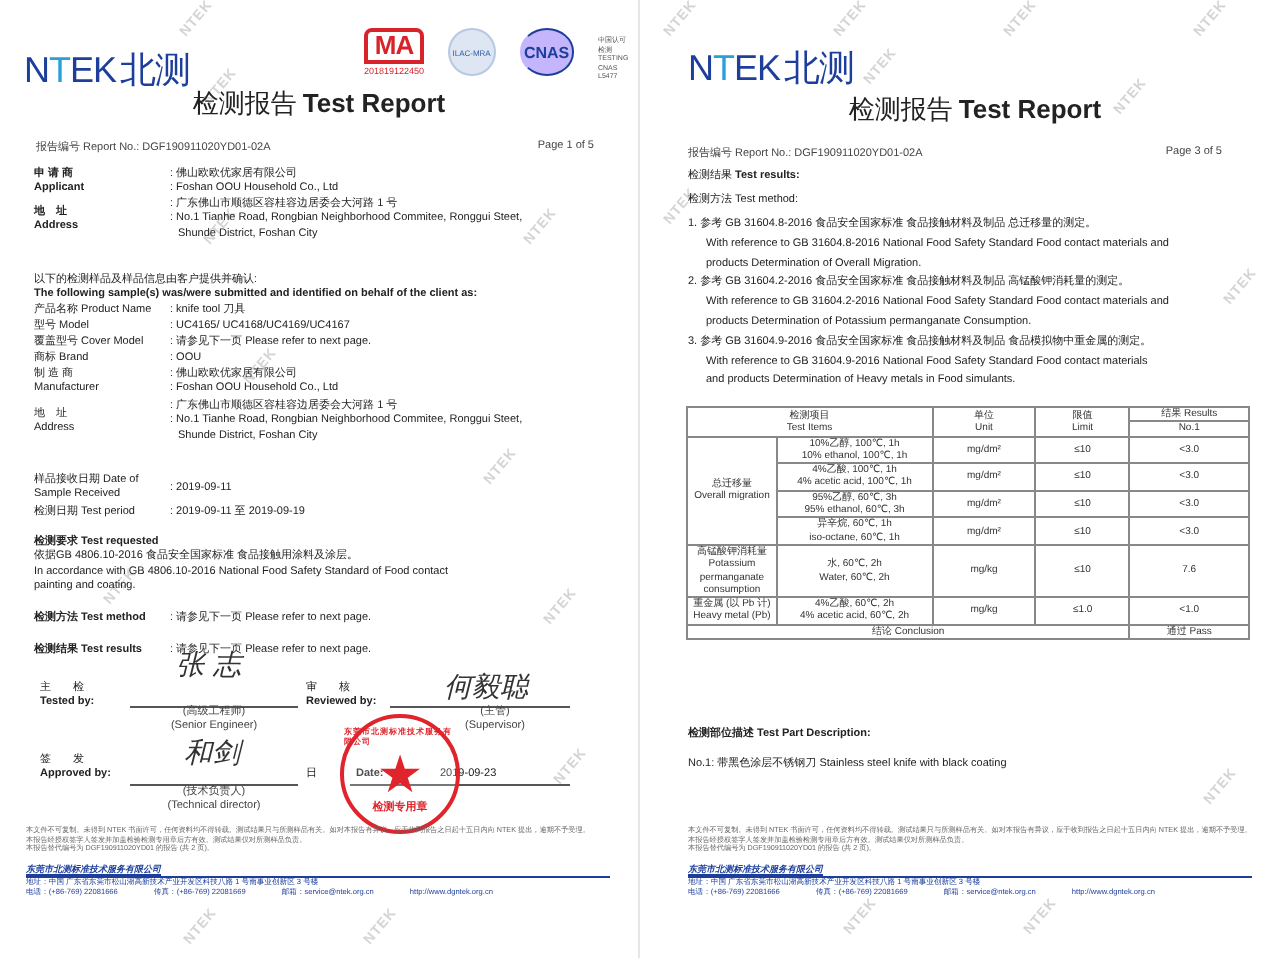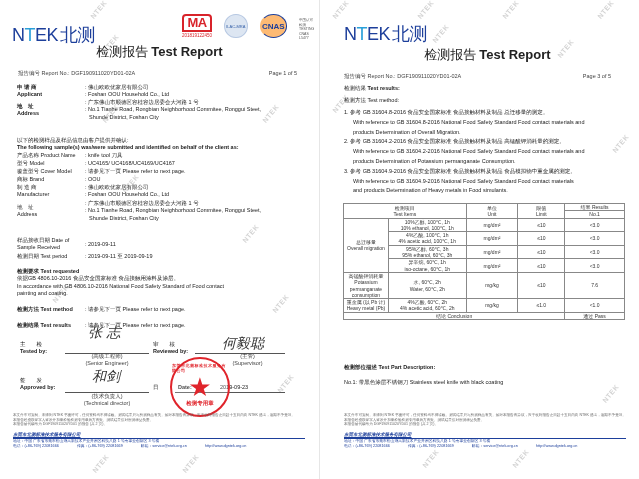--- a/index.html
+++ b/index.html
@@ -24,21 +24,21 @@
   .logo .n { color: #1d3f9b; }
   .logo .t { color: #2aa0d9; }
   .logo .cn { color: #1d3f9b; margin-left: 2px; }
   .page.right .logo { left: 24px; top: 22px; }
 
   .certs { position: absolute; top: 14px; left: 182px; height: 36px; display: flex; align-items: flex-start; gap: 12px; }
   .cma { display: flex; flex-direction: column; align-items: center; }
   .cma-box { border: 2px solid #d8232a; color: #d8232a; font-weight: bold; font-size: 13px; line-height: 14px; padding: 0 3px; border-radius: 4px 4px 0 0; letter-spacing: -0.5px; }
   .cma-num { color: #d8232a; font-size: 4.5px; margin-top: 1px; }
   .ilac { width: 24px; height: 24px; border-radius: 50%; background: #dde6f2; border: 1px solid #b7c8e2; display: flex; align-items: center; justify-content: center; font-size: 4px; color: #3560a8; }
-  .cnas { width: 28px; height: 24px; border-radius: 50%; background: #fdba74; color: #1d3f9b; font-weight: bold; font-size: 8px; display: flex; align-items: center; justify-content: center; border: 1.5px solid #1d3f9b; border-left-color: transparent; }
+  .cnas { width: 28px; height: 24px; border-radius: 50%; background: #c4b5fd; color: #1d3f9b; font-weight: bold; font-size: 8px; display: flex; align-items: center; justify-content: center; border: 1.5px solid #1d3f9b; border-left-color: transparent; }
   .cnas-txt { font-size: 3.5px; color: #555; line-height: 4.5px; margin-top: 4px; }
 
   .title { position: absolute; top: 43px; left: 0; width: 319px; text-align: center; font-size: 13px; }
   .title .en { font-weight: bold; margin-left: 3px; }
   .page.right .title { top: 46px; left: 8px; }
 
   .rno { position: absolute; top: 70px; left: 18px; font-size: 5.5px; color: #444; }
   .pgno { position: absolute; top: 70px; right: 22px; font-size: 5.5px; color: #444; }
   .page.right .rno { top: 73px; left: 24px; }
   .page.right .pgno { top: 73px; right: 28px; }

